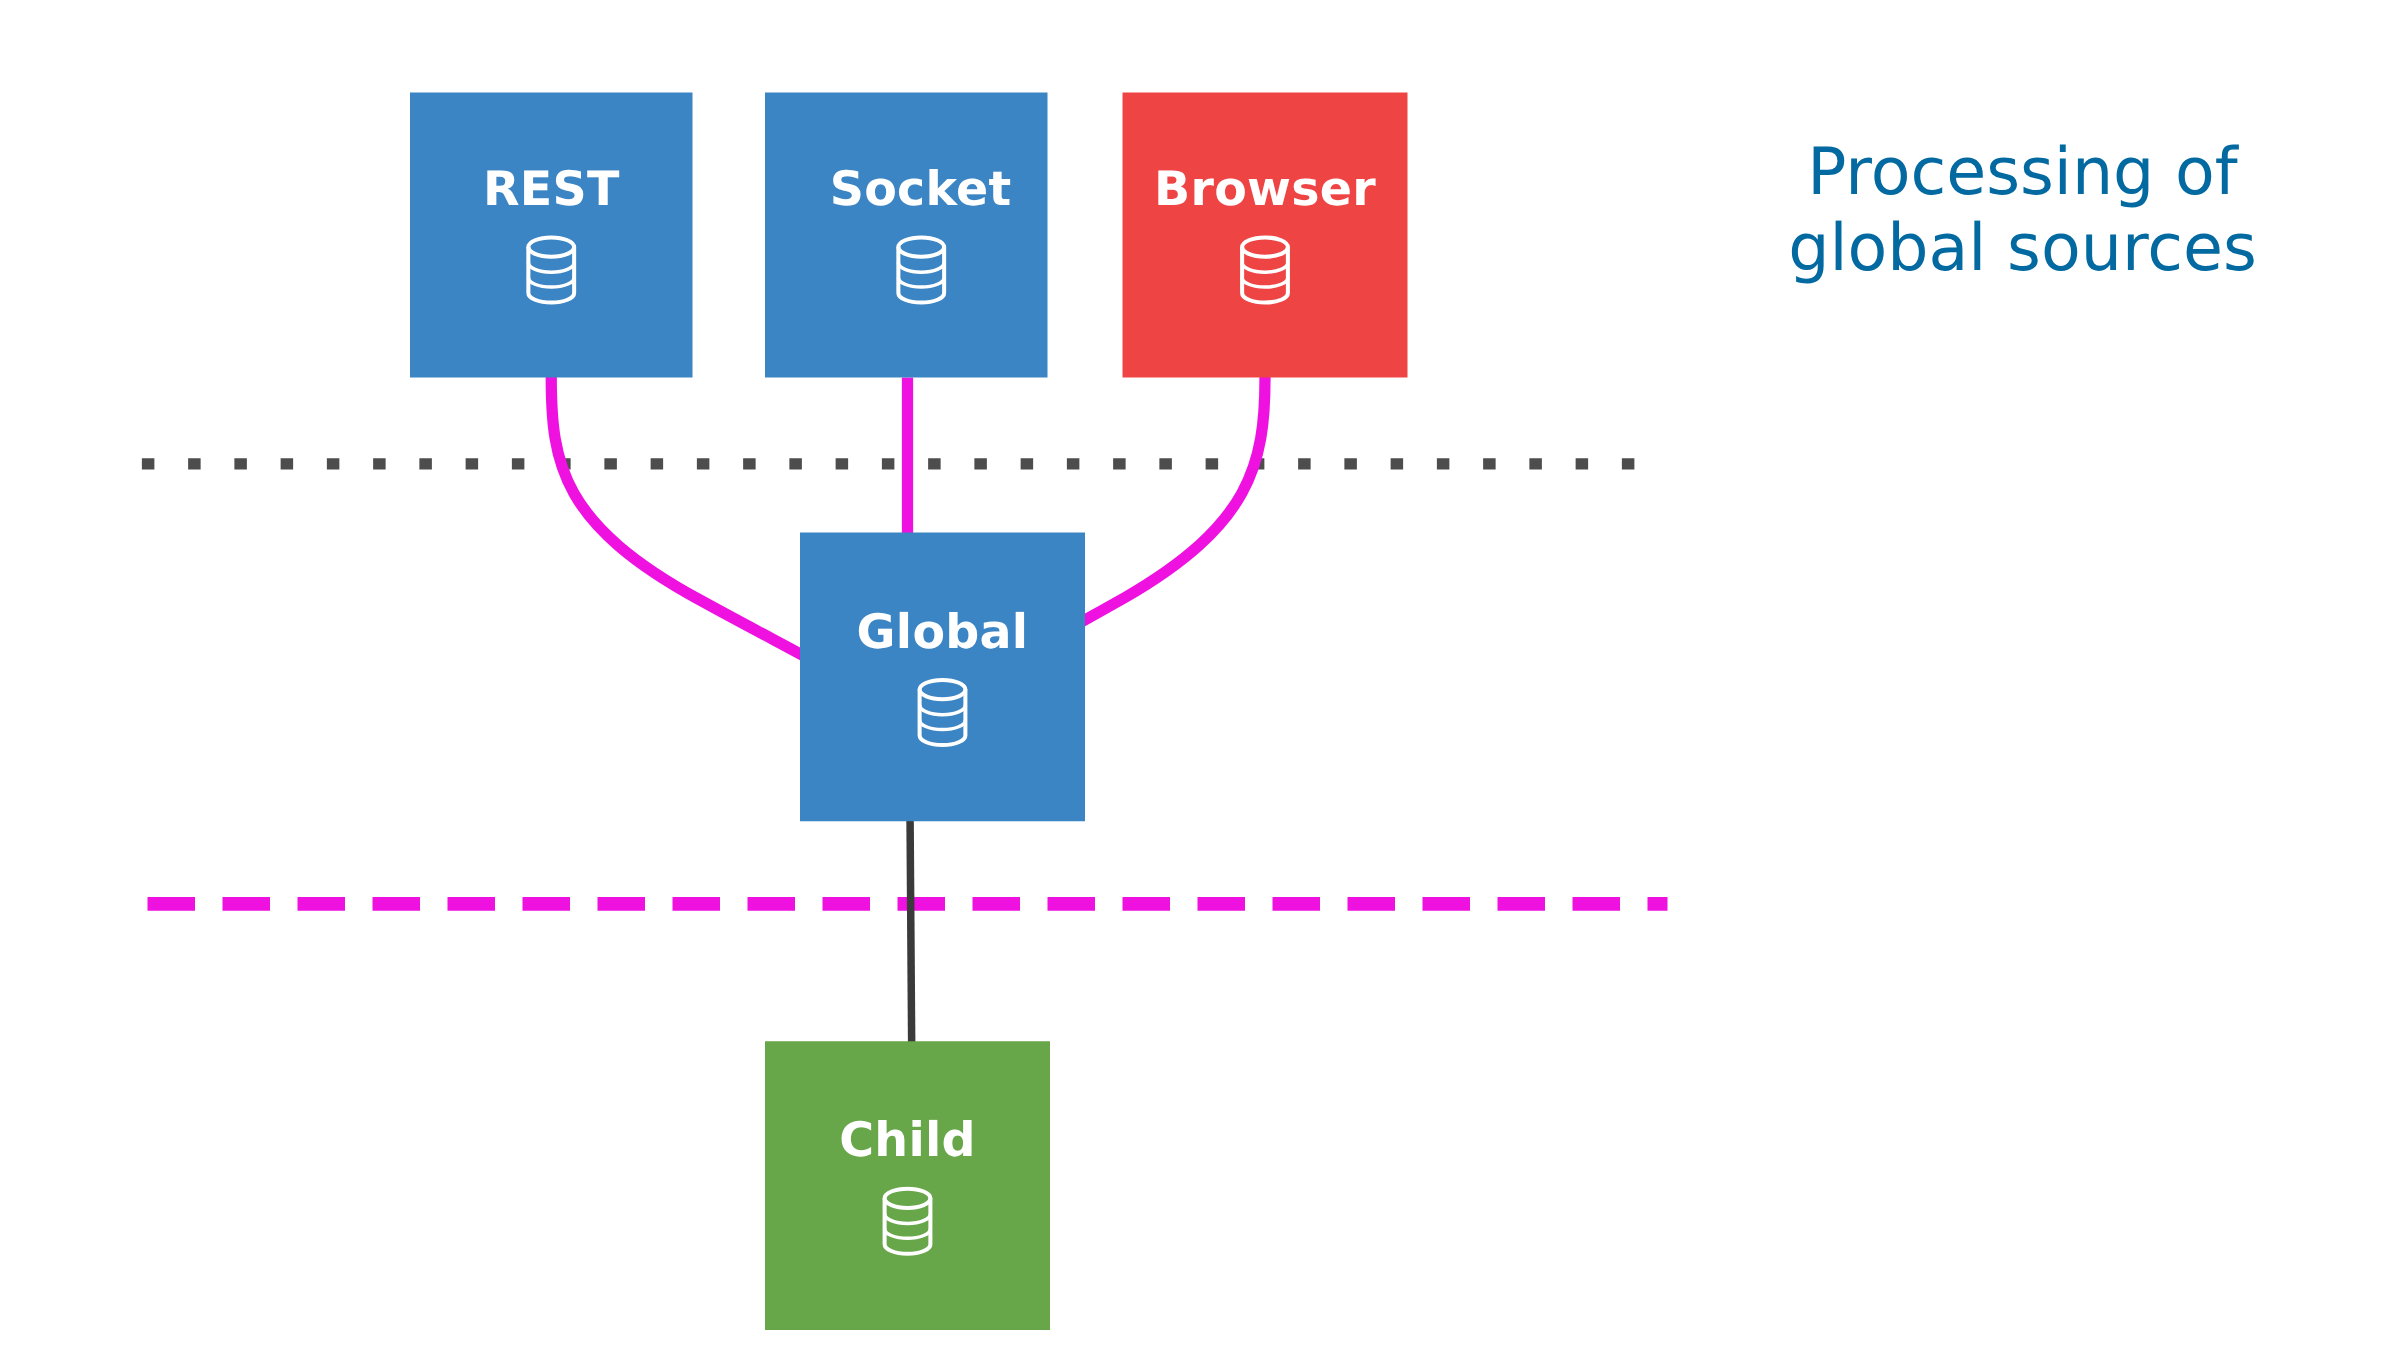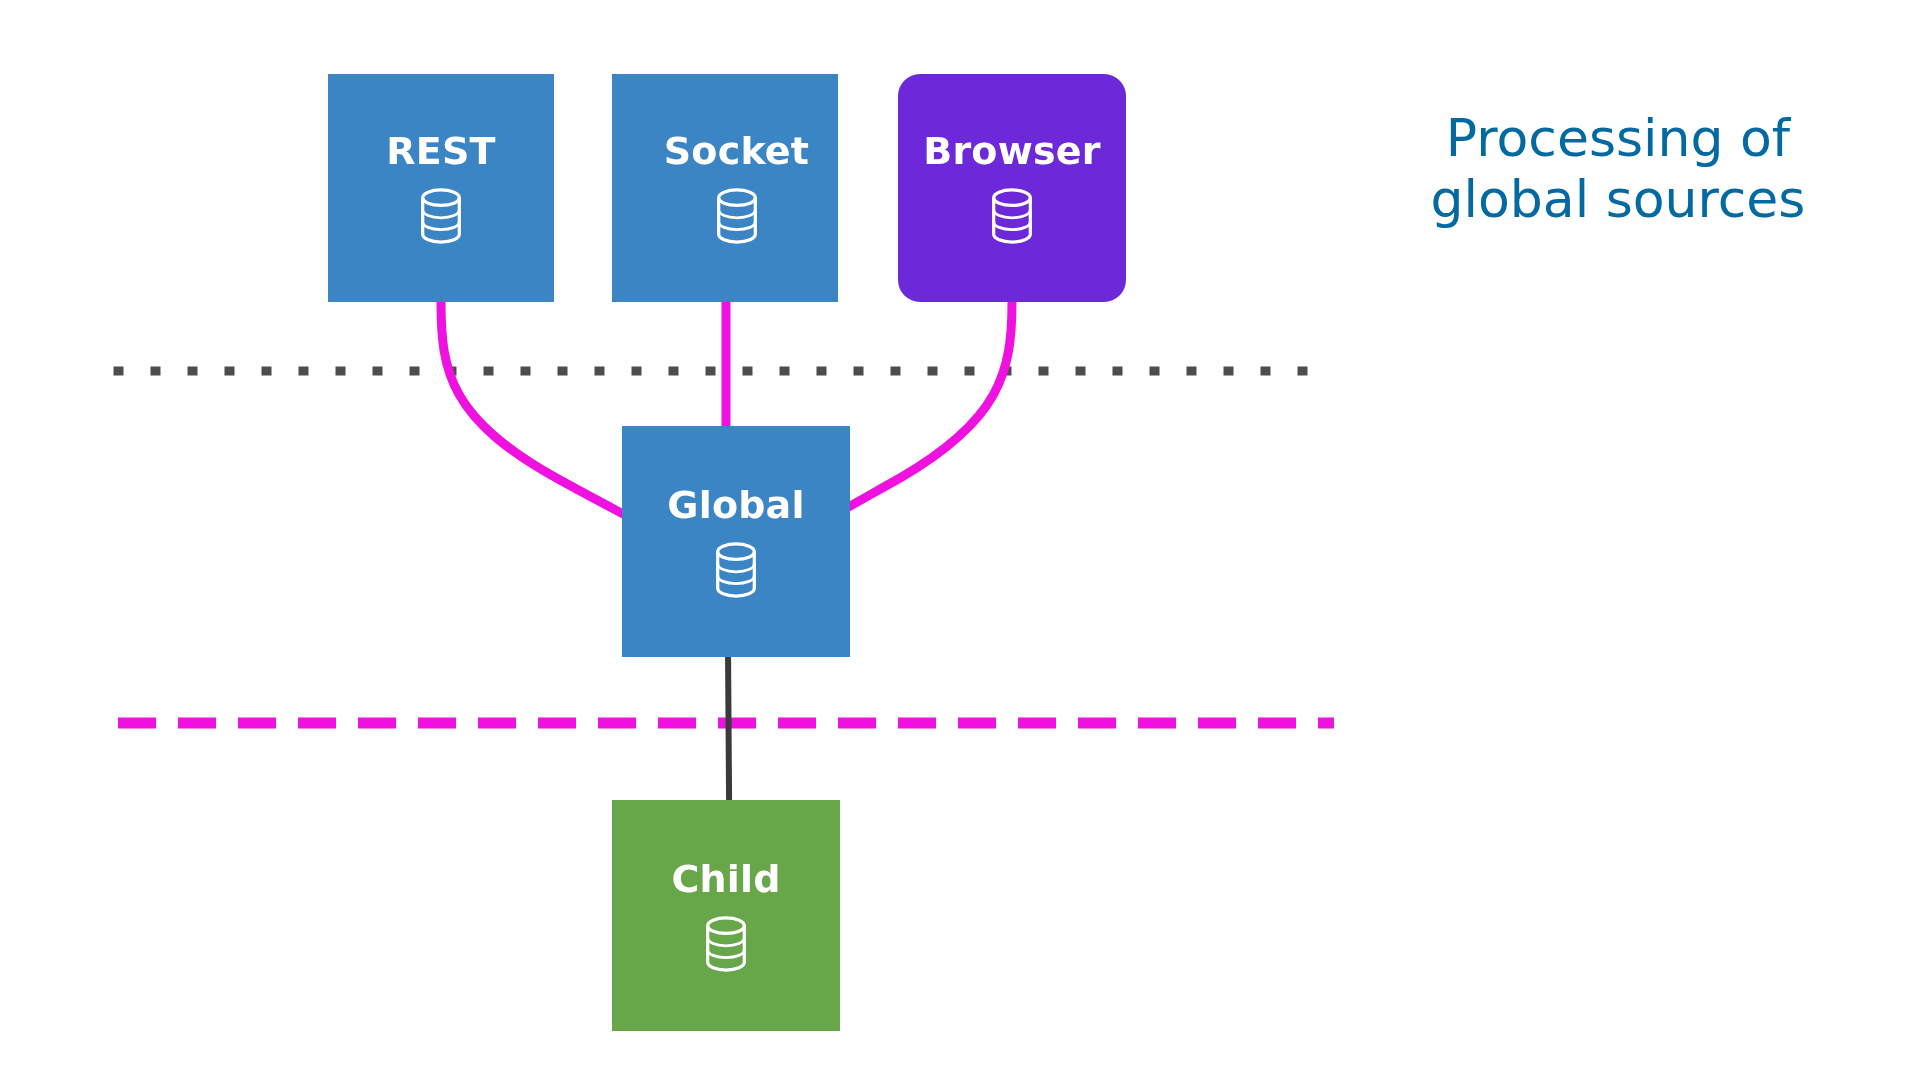--- a/index.html
+++ b/index.html
@@ -99,41 +99,41 @@
   <div class="node" style="left:612px; top:74px; width:226px; height:228px; background:#3b85c4;padding-left:23px;">
     <div class="node-label">Socket</div>
     <svg class="node-icon" viewBox="0 0 48 52">
       <ellipse cx="24" cy="9" rx="17" ry="7.2" fill="none" stroke="#ffffff" stroke-width="3"></ellipse>
       <path d="M7 9 V43 A17 7.2 0 0 0 41 43 V9" fill="none" stroke="#ffffff" stroke-width="3"></path>
       <path d="M7 20.5 A17 7.2 0 0 0 41 20.5" fill="none" stroke="#ffffff" stroke-width="2.6"></path>
       <path d="M7 31.5 A17 7.2 0 0 0 41 31.5" fill="none" stroke="#ffffff" stroke-width="2.6"></path>
     </svg>
   </div>
 
-  <div class="node" style="left:898px; top:74px; width:228px; height:228px; background:#6d28d9;border-radius:22px;">
+  <div class="node" style="left:898px; top:74px; width:228px; height:228px; background:#ef4444;">
     <div class="node-label">Browser</div>
     <svg class="node-icon" viewBox="0 0 48 52">
       <ellipse cx="24" cy="9" rx="17" ry="7.2" fill="none" stroke="#ffffff" stroke-width="3"></ellipse>
       <path d="M7 9 V43 A17 7.2 0 0 0 41 43 V9" fill="none" stroke="#ffffff" stroke-width="3"></path>
       <path d="M7 20.5 A17 7.2 0 0 0 41 20.5" fill="none" stroke="#ffffff" stroke-width="2.6"></path>
       <path d="M7 31.5 A17 7.2 0 0 0 41 31.5" fill="none" stroke="#ffffff" stroke-width="2.6"></path>
     </svg>
   </div>
 
-  <div class="node" style="left:622px; top:426px; width:228px; height:231px; background:#3b85c4;">
+  <div class="node" style="left:640px; top:426px; width:228px; height:231px; background:#3b85c4;">
     <div class="node-label">Global</div>
     <svg class="node-icon" viewBox="0 0 48 52">
       <ellipse cx="24" cy="9" rx="17" ry="7.2" fill="none" stroke="#ffffff" stroke-width="3"></ellipse>
       <path d="M7 9 V43 A17 7.2 0 0 0 41 43 V9" fill="none" stroke="#ffffff" stroke-width="3"></path>
       <path d="M7 20.5 A17 7.2 0 0 0 41 20.5" fill="none" stroke="#ffffff" stroke-width="2.6"></path>
       <path d="M7 31.5 A17 7.2 0 0 0 41 31.5" fill="none" stroke="#ffffff" stroke-width="2.6"></path>
     </svg>
   </div>
 
-  <div class="node" style="left:612px; top:800px; width:228px; height:231px; background:#68a64a;">
+  <div class="node" style="left:612px; top:833px; width:228px; height:231px; background:#68a64a;">
     <div class="node-label">Child</div>
     <svg class="node-icon" viewBox="0 0 48 52">
       <ellipse cx="24" cy="9" rx="17" ry="7.2" fill="none" stroke="#ffffff" stroke-width="3"></ellipse>
       <path d="M7 9 V43 A17 7.2 0 0 0 41 43 V9" fill="none" stroke="#ffffff" stroke-width="3"></path>
       <path d="M7 20.5 A17 7.2 0 0 0 41 20.5" fill="none" stroke="#ffffff" stroke-width="2.6"></path>
       <path d="M7 31.5 A17 7.2 0 0 0 41 31.5" fill="none" stroke="#ffffff" stroke-width="2.6"></path>
     </svg>
   </div>
 
   <div class="title" style="left:1358px; top:108px; width:520px;">Processing of

